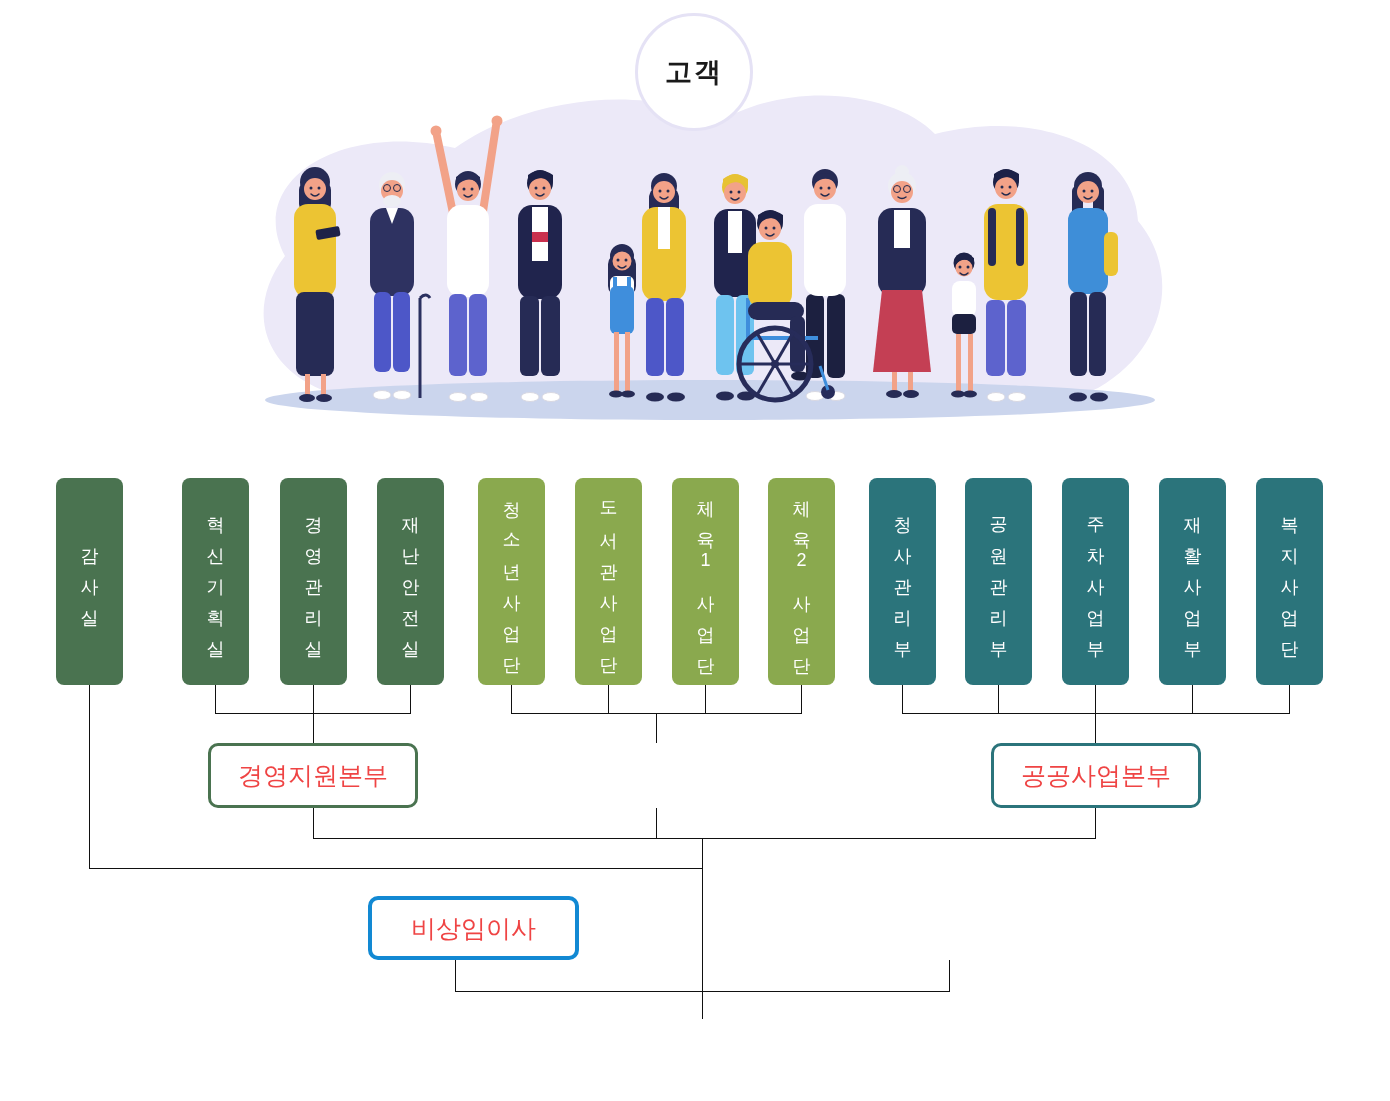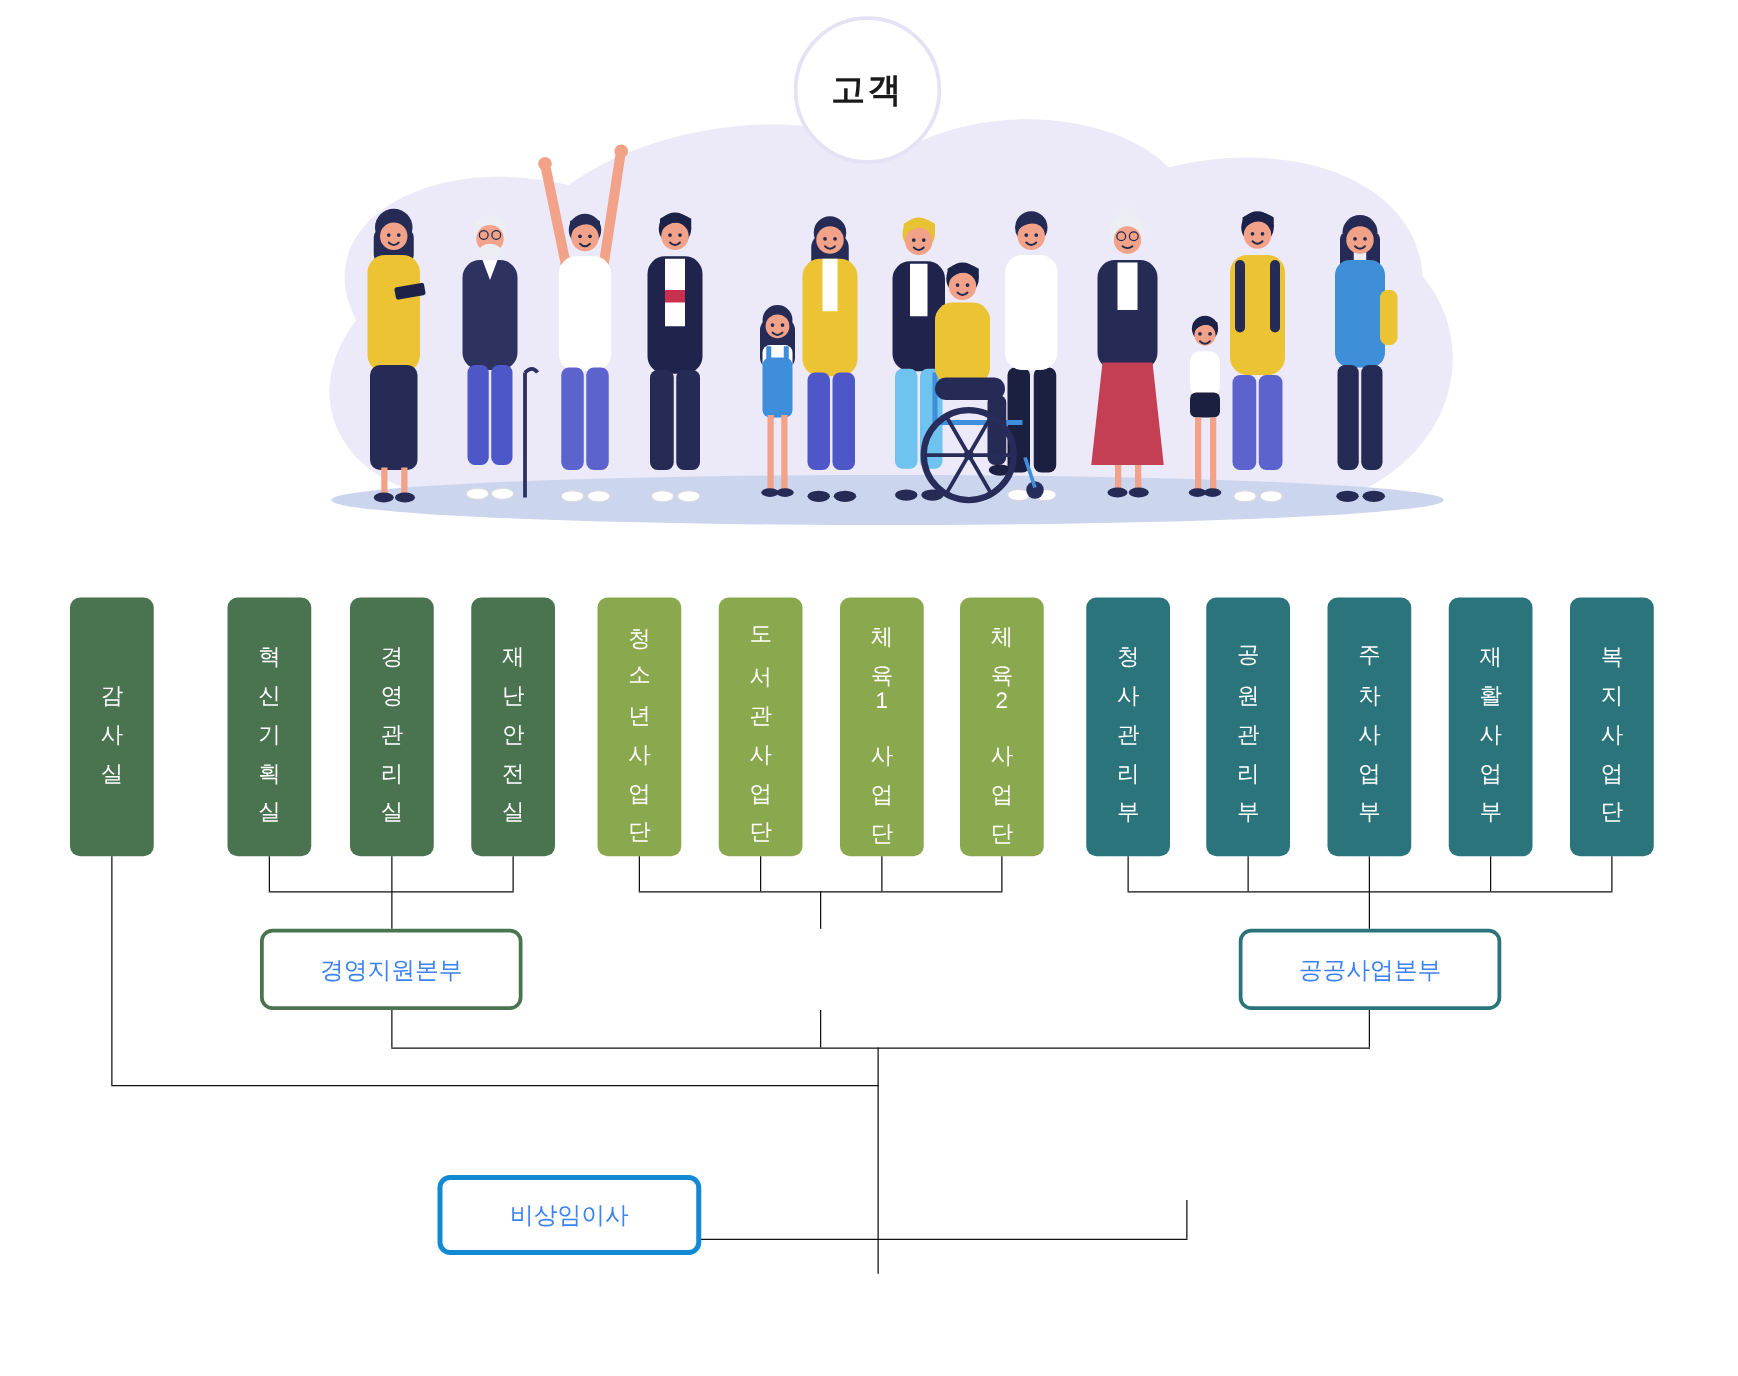--- a/index.html
+++ b/index.html
@@ -15,21 +15,21 @@
   
   .vbox{position:absolute;top:478px;width:67px;height:207px;border-radius:8px;
     display:flex;align-items:center;justify-content:center;color:#fff;}
   .vbox span{writing-mode:vertical-lr;text-orientation:upright;font-size:18px;letter-spacing:13px;line-height:1;}
   .vbox.green{background:#4a7350;}
   .vbox.olive{background:#8aa94e;}
   .vbox.teal{background:#2b747b;}
 
   
   .hbox{position:absolute;background:#fff;border-radius:10px;display:flex;align-items:center;justify-content:center;
-    font-size:19px;color:#3b82f6;z-index:3;}
+    font-size:25px;color:#ef4444;z-index:3;}
   .hbox.division{top:743px;width:210px;height:65px;border:3px solid;}
   .hbox.division.green{border-color:#4a7350;}
   .hbox.division.olive{border-color:#8aa94e;}
   .hbox.division.teal{border-color:#2b747b;}
   .hbox.officer{top:896px;width:211px;height:64px;border:4px solid #1289d3;}
   .hbox.chairman{top:1019px;width:212px;height:62px;border:4px solid #d94f35;}
 
   .line{position:absolute;background:#111;z-index:1;}
 
   .illu{position:absolute;left:230px;top:86px;width:940px;height:340px;z-index:0;}
@@ -325,18 +325,18 @@
       <span>복지사업단</span>
     </div>
 
   <div class="hbox division green" style="left:208px;">
       <span>경영지원본부</span>
     </div>
   <div class="hbox division teal" style="left:991px;text-align:center;">
       <span>공공사업본부</span>
     </div>
 
-  <div class="hbox officer" style="left:350px;margin-top:44px;">
+  <div class="hbox officer" style="left:368px;">
       <span>비상임이사</span>
     </div>
 
 
 </div>
 
 </body></html>

